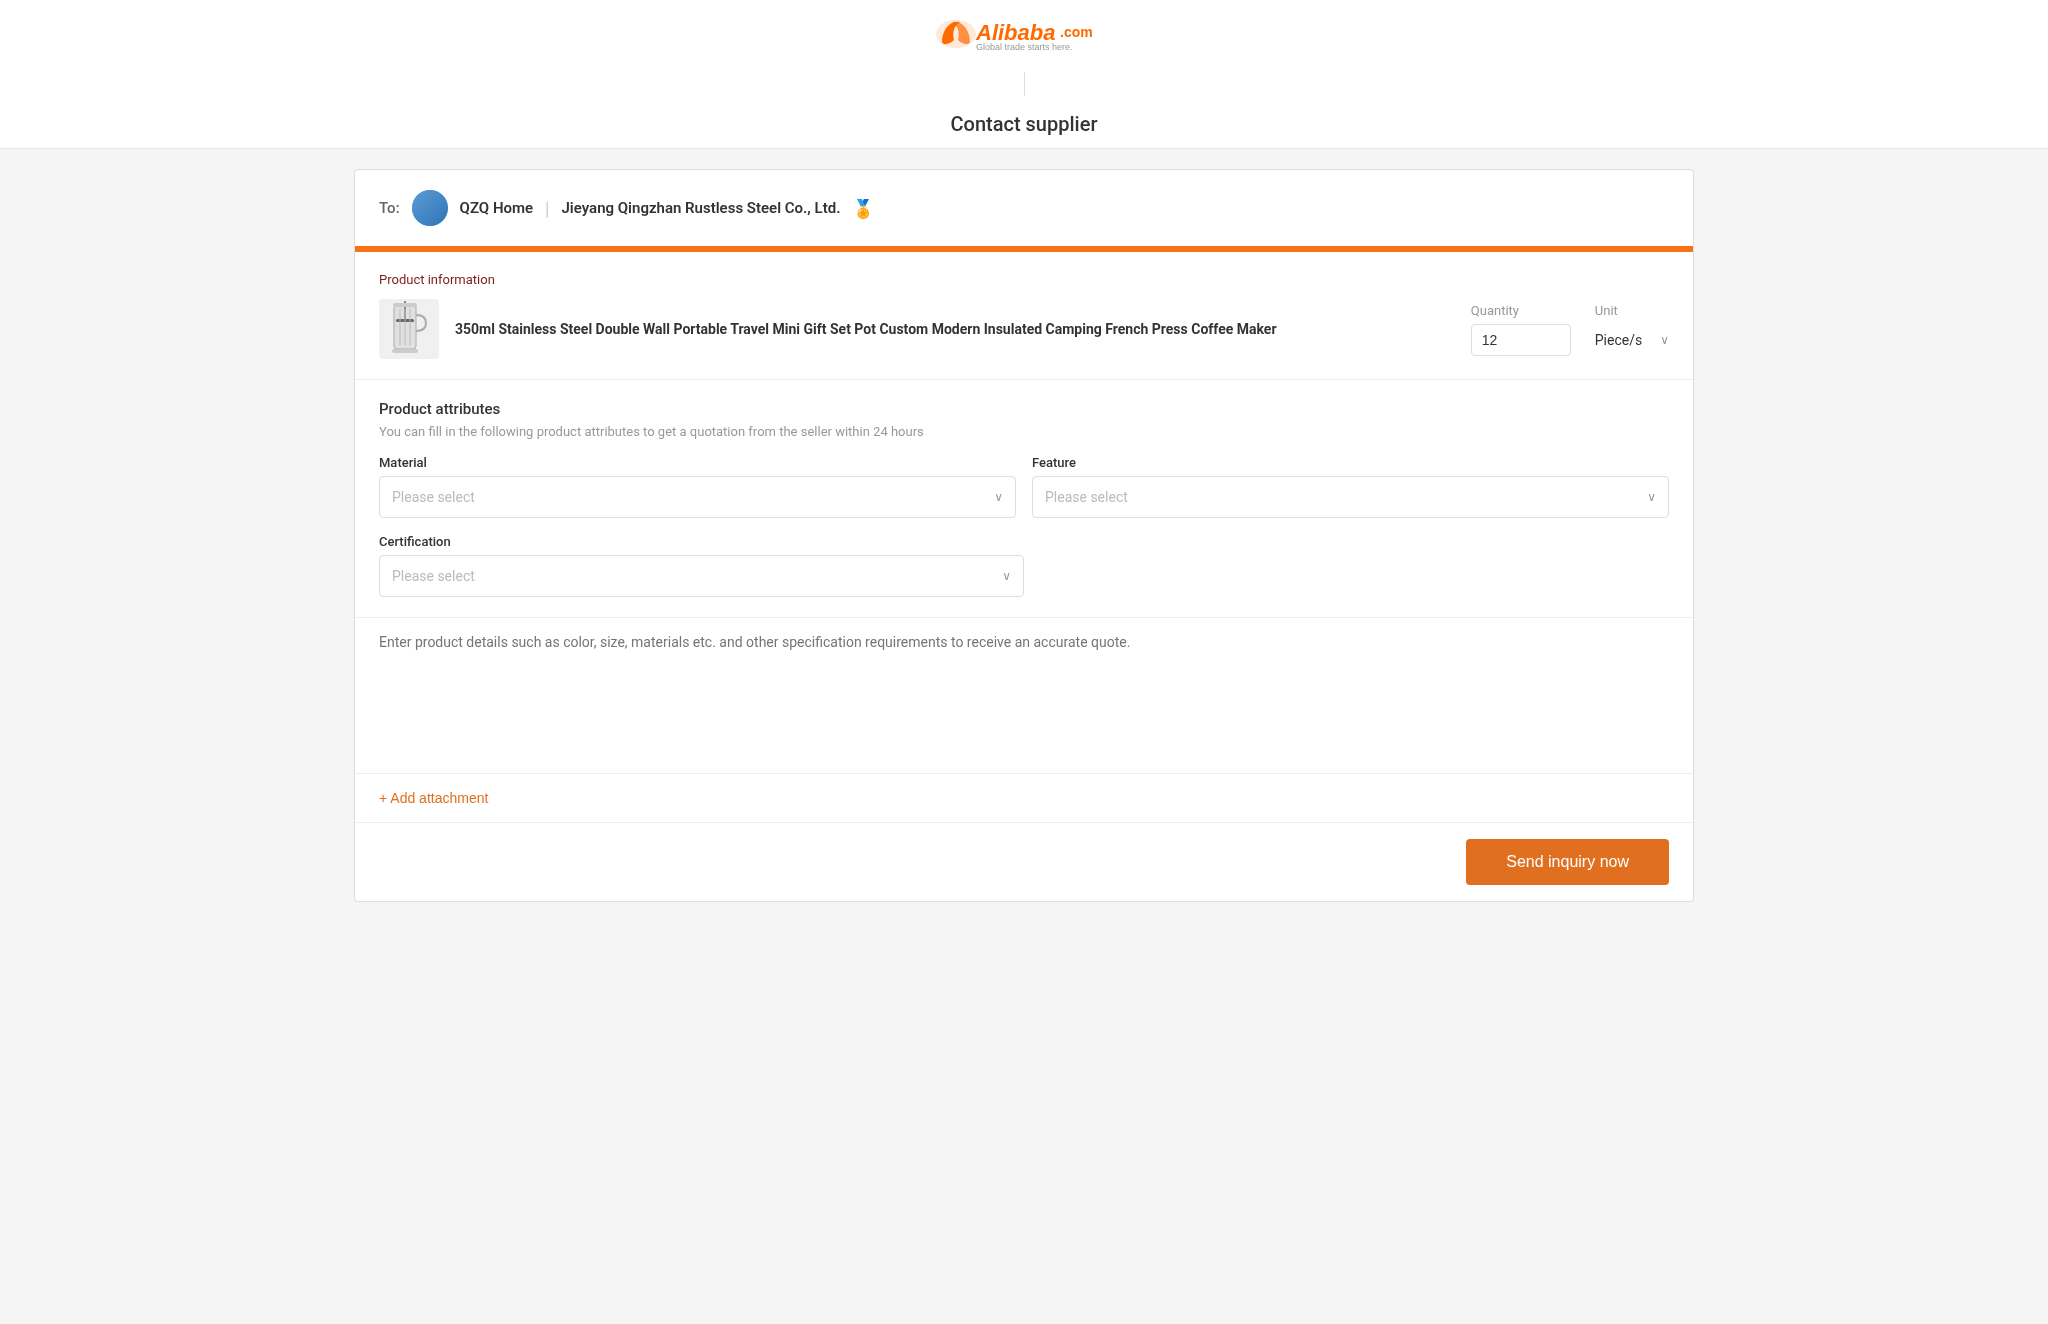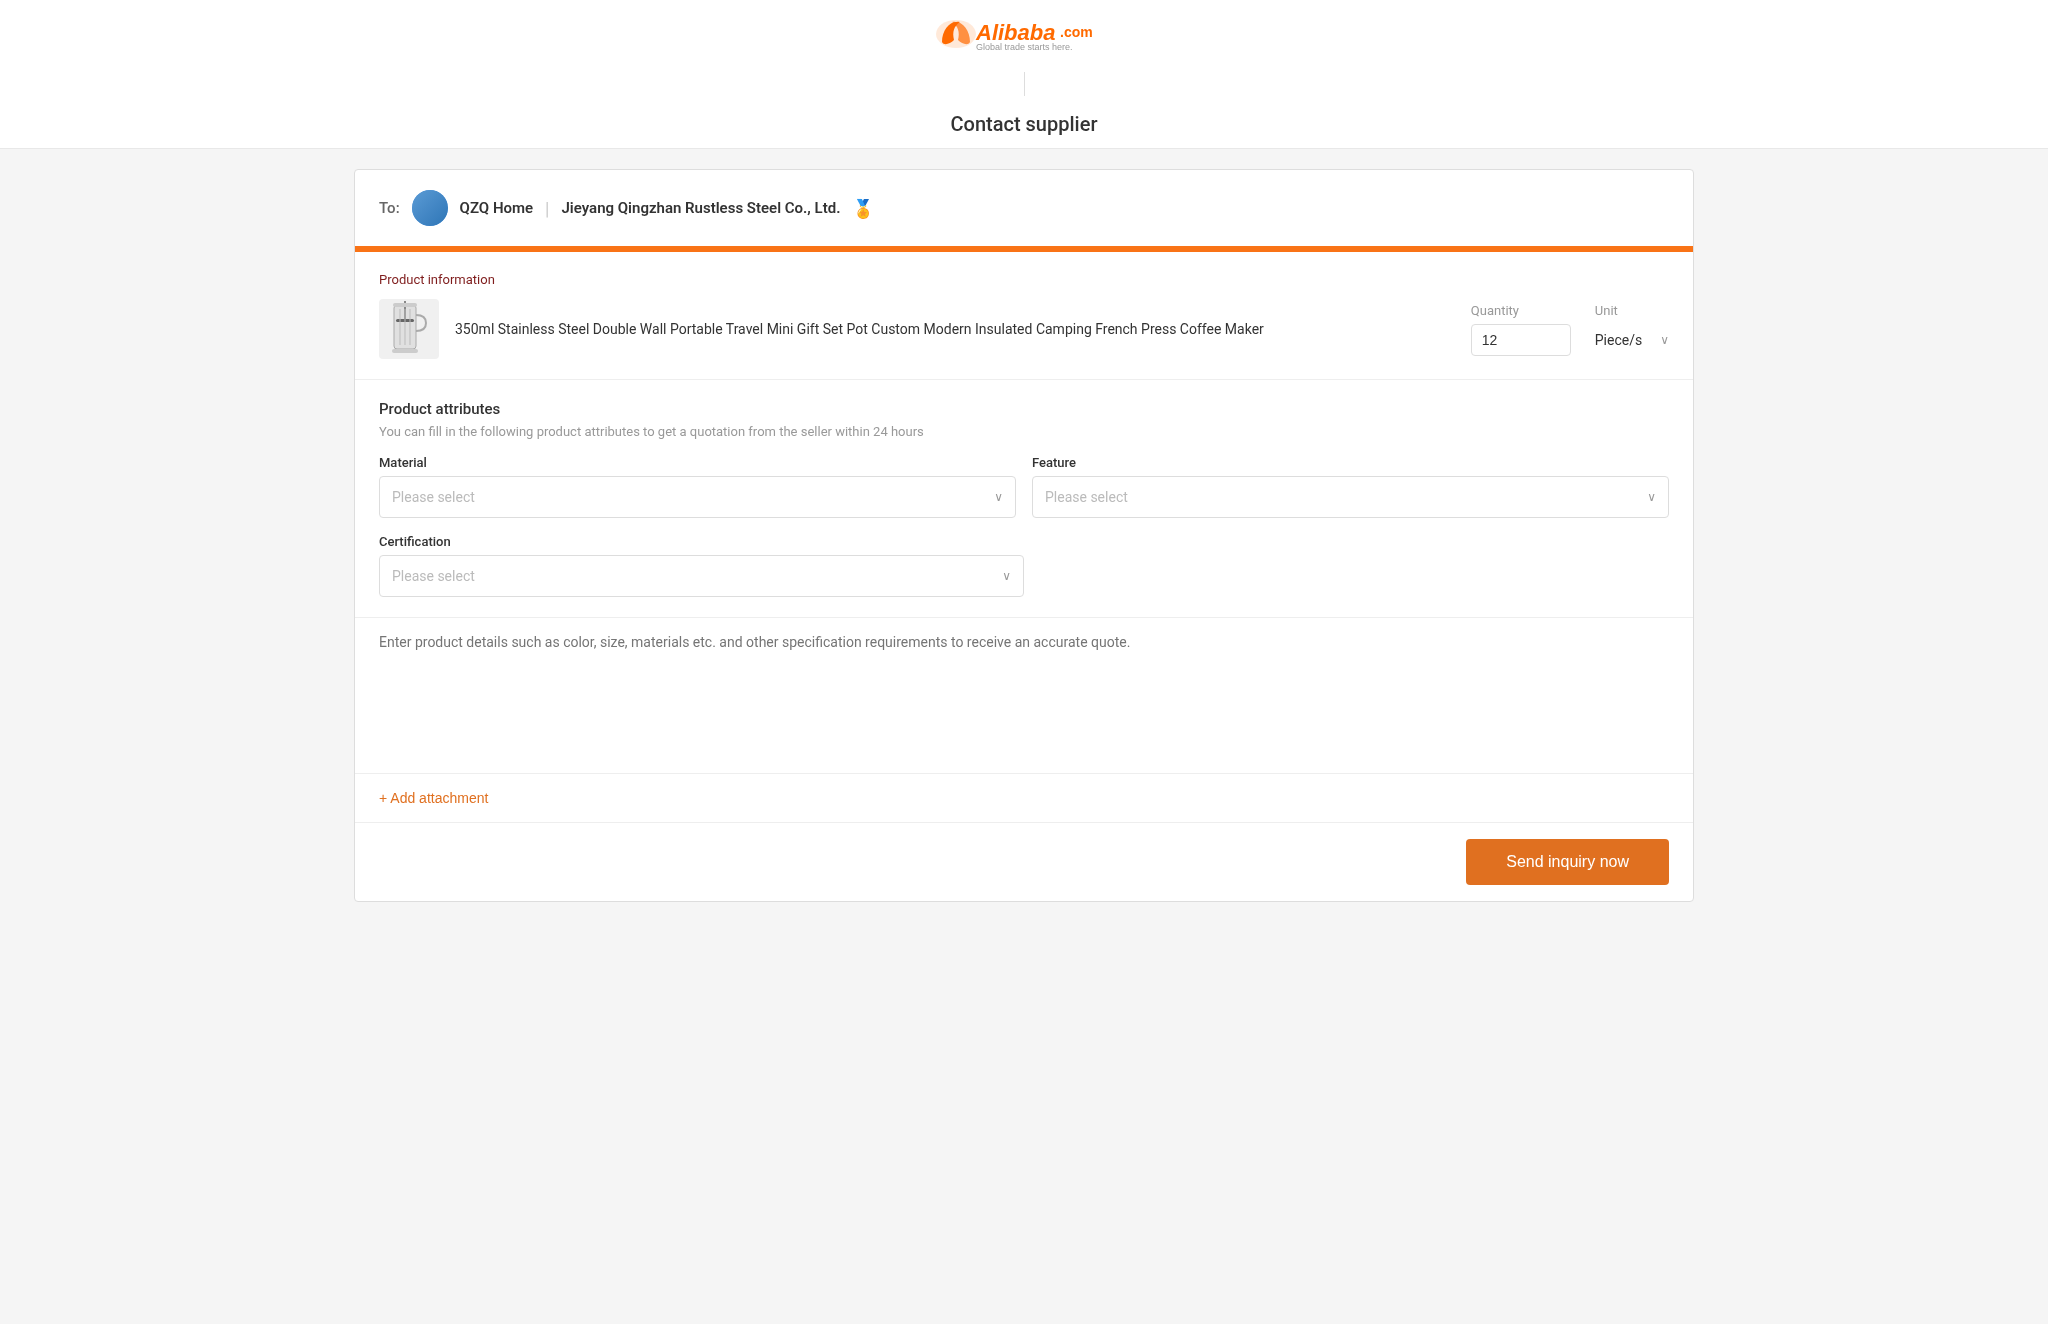--- a/index.html
+++ b/index.html
@@ -110,20 +110,21 @@
     .product-row {
       display: flex;
       align-items: center;
       justify-content: space-between;
     }
     .product-left {
       display: flex;
       align-items: center;
       gap: 16px;
       flex: 1;
+      font-weight: bold;
     }
     .product-image {
       width: 60px;
       height: 60px;
       background: #f0f0f0;
       border-radius: 4px;
       display: flex;
       align-items: center;
       justify-content: center;
       flex-shrink: 0;

